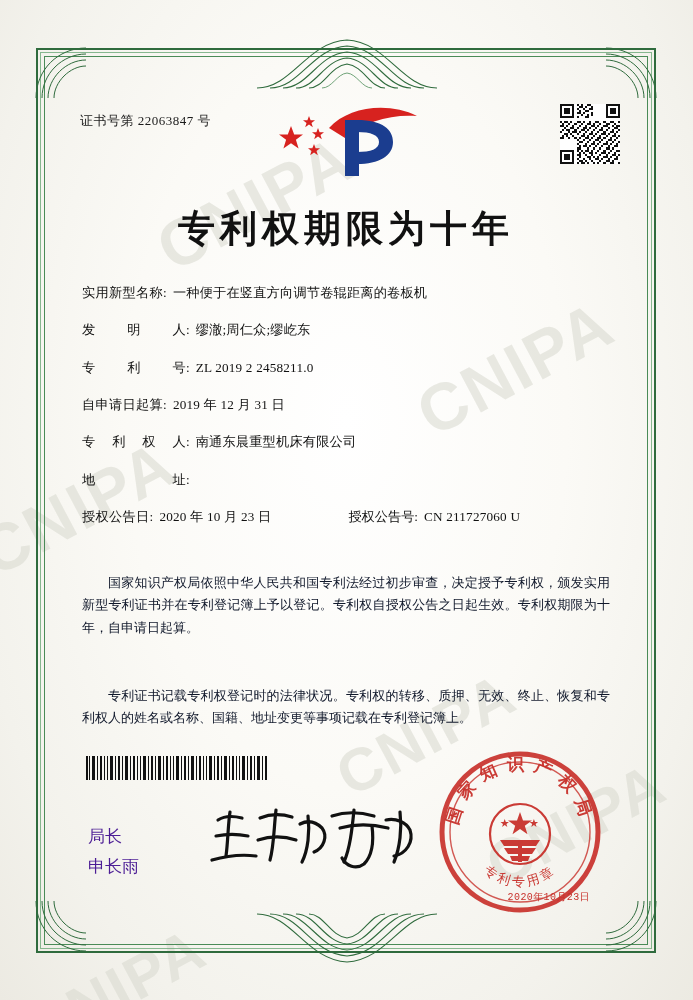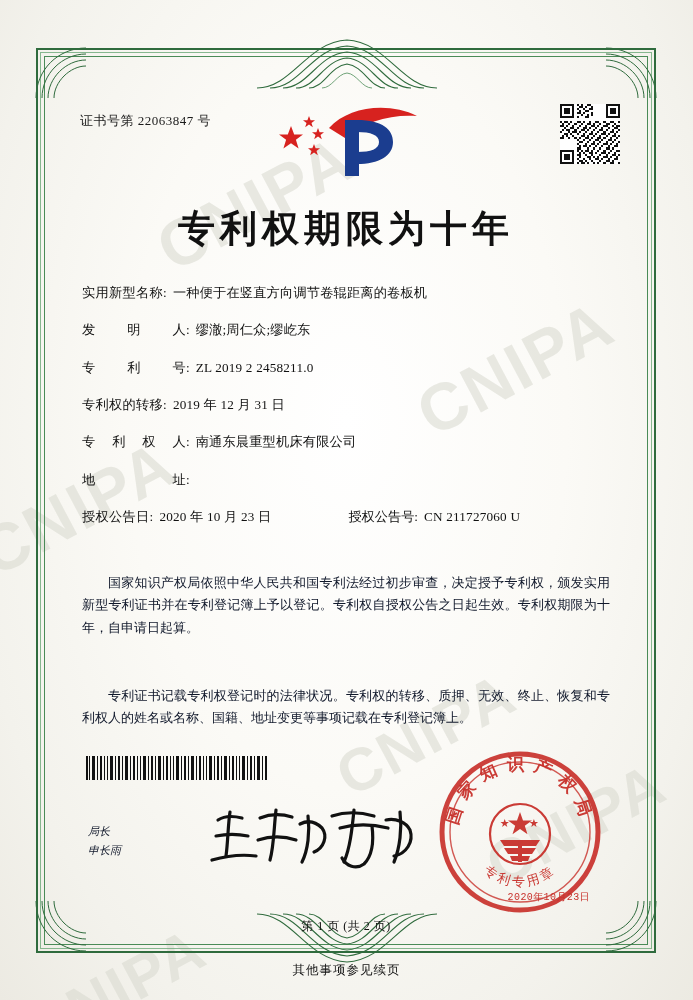--- a/index.html
+++ b/index.html
@@ -197,24 +197,23 @@
     left: 42px;
     top: 700px;
     width: 182px; height: 24px;
   }
 
   
   .sig-label {
     position: absolute;
     left: 44px;
     top: 766px;
-    font-size: 11px;
+    font-size: 17px;
     line-height: 1.75;
-    color: #0f172a;
-    font-style: italic;
+    color: #4c1d95;
   }
   .sig-script {
     position: absolute;
     left: 160px;
     top: 742px;
     width: 220px;
     height: 80px;
   }
 
   
@@ -570,21 +569,21 @@
         <span class="lbl spread">发明人</span>
           <span>:</span>
         <span class="val">缪澈;周仁众;缪屹东</span>
       </div>
       <div class="row">
         <span class="lbl spread">专利号</span>
           <span>:</span>
         <span class="val">ZL 2019 2 2458211.0</span>
       </div>
       <div class="row">
-        <span class="lbl">专利权的转移:</span>
+        <span class="lbl">自申请日起算:</span>
         <span class="val">2019 年 12 月 31 日</span>
       </div>
       <div class="row">
         <span class="lbl spread">专利权人</span>
           <span>:</span>
         <span class="val">南通东晨重型机床有限公司</span>
       </div>
       <div class="row">
         <span class="lbl spread">地址</span>
           <span>:</span>
@@ -701,17 +700,15 @@
         <path d="M74 108 L94 108 L92 113 L76 113 Z" fill="#c8312b"></path>
         <rect x="82" y="92" width="4" height="22" fill="#c8312b"></rect>
       </g>
       <text font-family="Liberation Serif, serif" font-size="13" fill="#c8312b" opacity="0.95">
         <textPath href="#sealArcBottom" startOffset="50%" text-anchor="middle" letter-spacing="3">专利专用章</textPath>
       </text>
     </svg>
 
     <div class="seal-date">2020年10月23日</div>
 
-    <div class="page-no">第 1 页 (共 2 页)</div>
   </div>
 
-  <div class="footer-note">其他事项参见续页</div>
 </div>
 
 </body></html>

